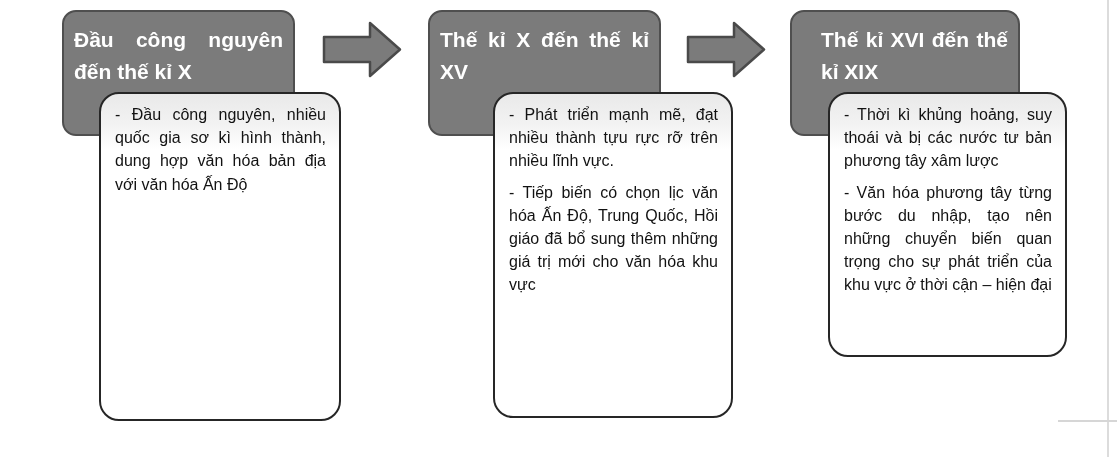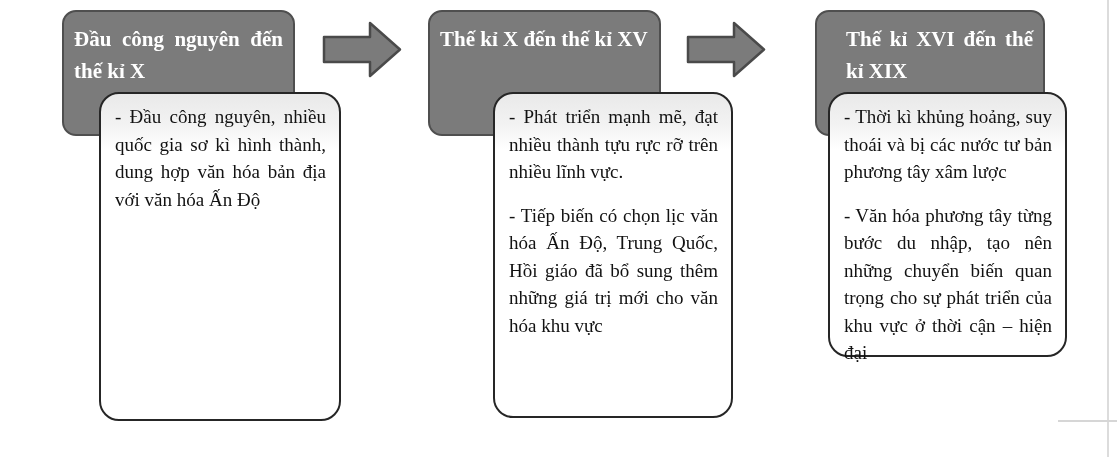--- a/index.html
+++ b/index.html
@@ -3,21 +3,21 @@
 <meta charset="utf-8">
 <style>
   * { margin: 0; padding: 0; box-sizing: border-box; }
   html, body { background: #ffffff; }
   .canvas {
     position: relative;
     width: 1117px;
     height: 457px;
     background: #ffffff;
     overflow: hidden;
-    font-family: Liberation Serif, serif;
+    font-family: Liberation Sans, sans-serif;
   }
   .guide-v {
     position: absolute;
     left: 1107px; top: 0; width: 2px; height: 457px;
     background: #dcdcdc;
     z-index: 0;
   }
   .guide-h {
     position: absolute;
     left: 1058px; top: 420px; width: 59px; height: 2px;
@@ -34,37 +34,37 @@
     z-index: 1;
     color: #ffffff;
     font-weight: bold;
     font-size: 21px;
     line-height: 1.5;
     padding: 12px 10px 0 10px;
     text-align: justify;
   }
   .stage-header.h1 { left: 62px;  width: 233px; }
   .stage-header.h2 { left: 428px; width: 233px; }
-  .stage-header.h3 { left: 815px; width: 230px; padding-left: 29px; }
+  .stage-header.h3 { left: 790px; width: 230px; padding-left: 29px; }
   .callout {
     position: absolute;
     z-index: 2;
     background: linear-gradient(180deg, #e9e9e9 0px, #f3f3f3 32px, #ffffff 56px);
     border: 2px solid #262626;
     border-radius: 20px;
     color: #121212;
-    font-size: 19px;
+    font-size: 16px;
     line-height: 1.45;
     padding: 9px 13px 8px 14px;
     text-align: justify;
   }
   .callout.c1 { left: 99px;  top: 92px; width: 242px; height: 329px; }
   .callout.c2 { left: 493px; top: 92px; width: 240px; height: 326px; }
   .callout.c3 { left: 828px; top: 92px; width: 239px; height: 265px; }
-  .callout p + p { margin-top: 16px; }
+  .callout p + p { margin-top: 8px; }
   .arrow {
     position: absolute;
     top: 20px;
     width: 81px;
     height: 59px;
     z-index: 1;
   }
   .arrow.a1 { left: 322px; }
   .arrow.a2 { left: 686px; }
 </style>

